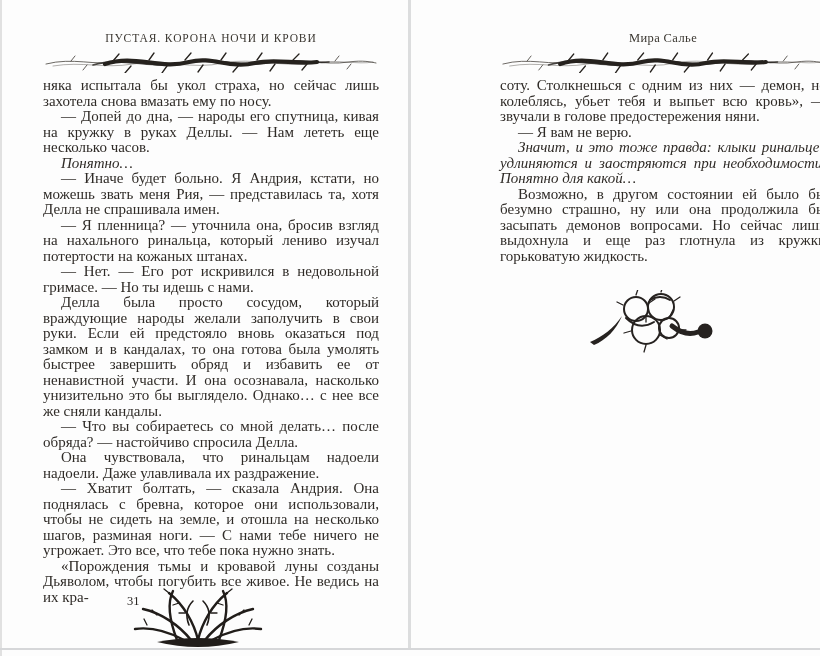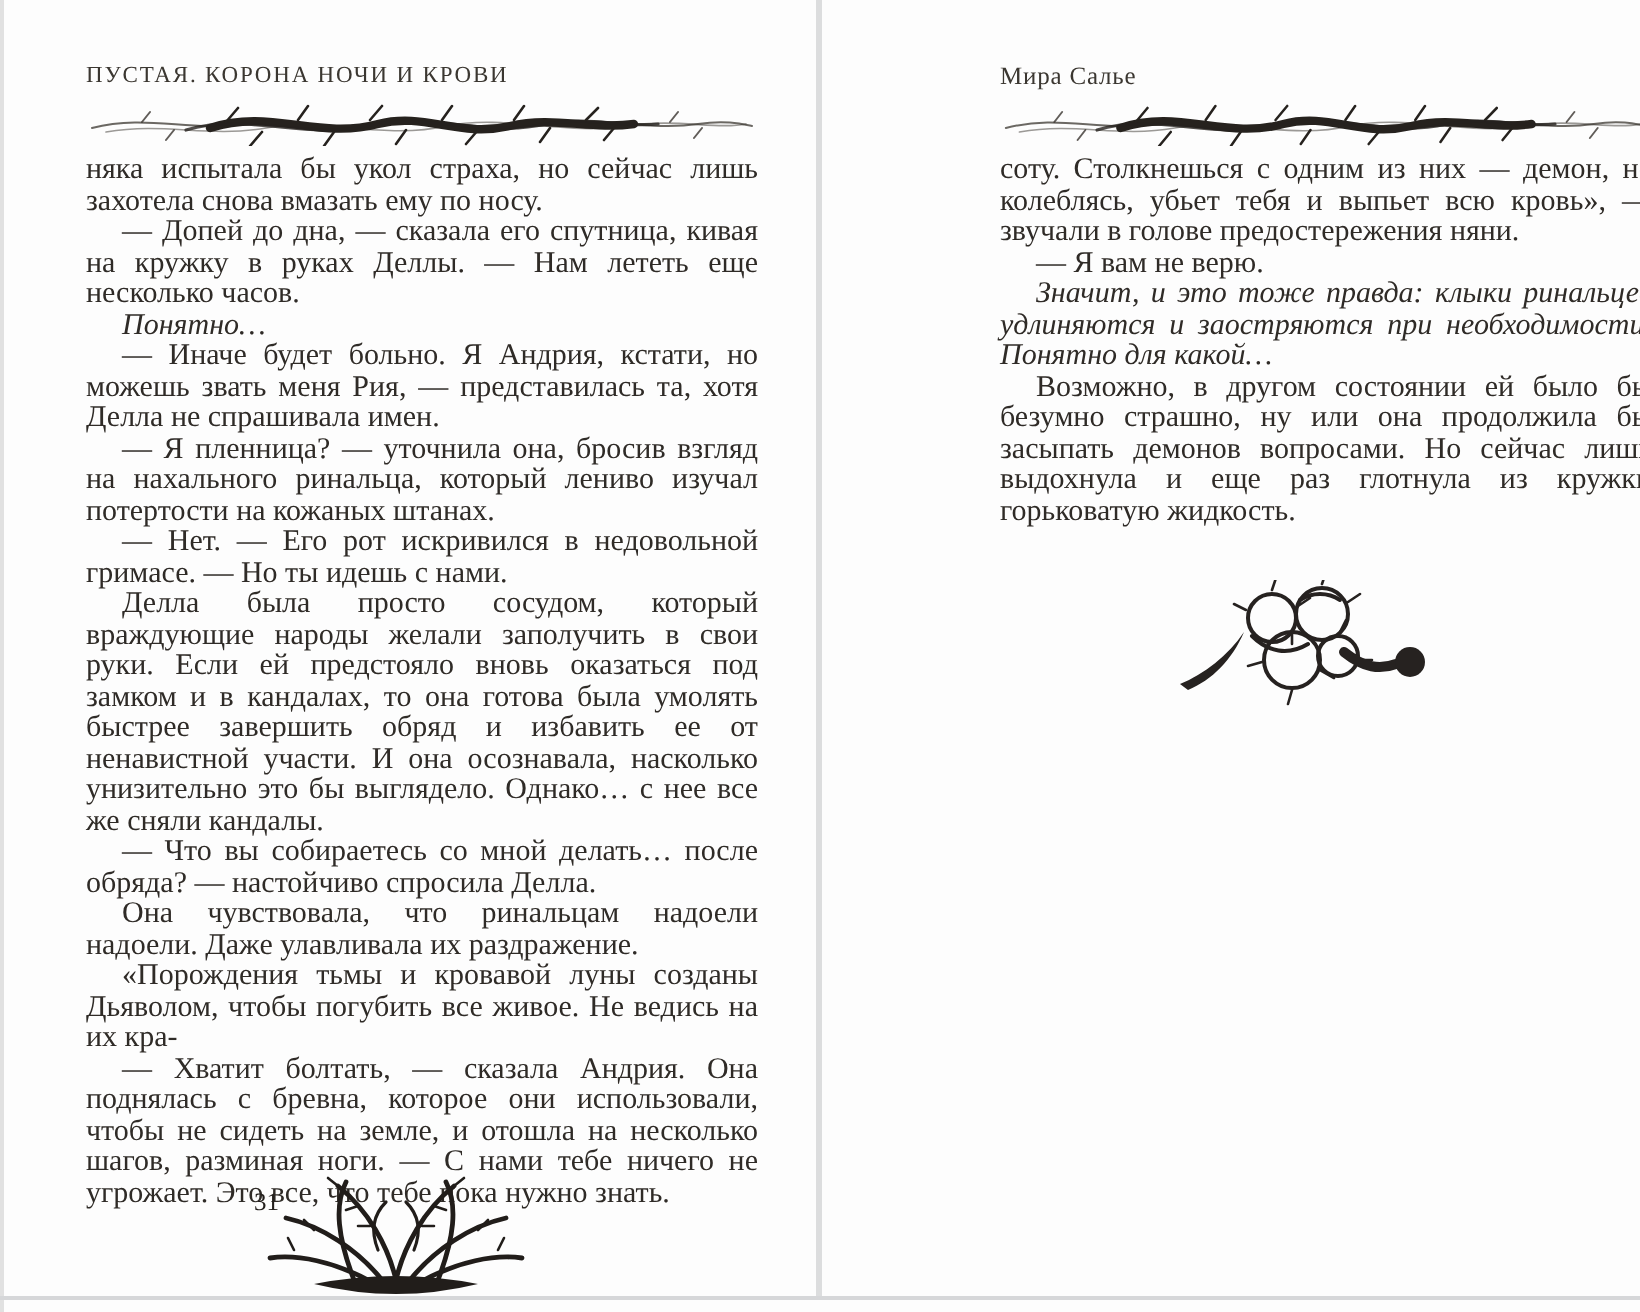--- a/index.html
+++ b/index.html
@@ -9,21 +9,21 @@
   }
   .edge-left   { position:absolute; left:0;   top:0;     width:2px;  height:656px; background:#e1e1e1; }
   .gutter      { position:absolute; left:408px; top:0;   width:3px;  height:648px; background:#dcddde; }
   .bottom-line { position:absolute; left:0;   top:648px; width:820px; height:2px;  background:#d6d7d9; }
 
   .page { position:absolute; top:0; height:656px; }
   .page.left  { left:43px;  width:336px; }
   .page.right { left:500px; width:326px; }
 
   .running-head {
-    margin-top:31px; font-size:12.5px;
+    margin-top:31px; text-align:center; font-size:12.5px;
     color:#3b3731; letter-spacing:0.4px; line-height:15px;
   }
   .page.left .running-head { font-size:11.5px; letter-spacing:0.9px; }
 
   .divider { display:block; margin-top:5px; width:100%; height:22px; }
 
   .body-text {
     margin-top:5px; font-size:15px; line-height:15.5px;
     text-align:justify; text-align-last:left;
   }
@@ -56,30 +56,30 @@
         <path stroke-width="0.8" opacity="0.5" d="M10,15 C40,10 60,18 90,13 C120,8 150,19 180,12 C210,6 240,17 270,12 C295,8 315,14 330,11"></path>
         <path stroke-width="4.2" stroke="#26221e" d="M62,13 C92,3 116,19 146,11 C170,5 186,18 212,12 C234,7 252,14 274,11"></path>
         <path stroke-width="1.6" stroke="#26221e" opacity="0.8" d="M50,14 C80,5 110,19 140,12 C170,5 200,18 230,11 C252,7 268,13 286,11"></path>
         <path stroke-width="1.3" stroke="#26221e" d="M70,10 l6,-7 M88,15 l-6,7 M106,9 l5,-7 M124,15 l-5,7 M142,9 l6,-7 M160,14 l-5,7 M178,9 l5,-7 M196,14 l-6,7 M214,9 l5,-7 M232,13 l-5,7 M250,9 l6,-6 M264,13 l-5,6"></path>
         <path stroke-width="1" opacity="0.8" d="M28,10 l4,-5 M44,14 l-4,5 M292,10 l4,-5 M308,13 l-4,5"></path>
       </g>
     </svg>
 
     <div class="body-text">
         <p class="">няка испытала бы укол страха, но сейчас лишь захотела снова вмазать ему по носу.</p>
-        <p class="indent">— Допей до дна, — сказала его спутница, кивая на кружку в руках Деллы. — Нам лететь еще несколько часов.</p>
+        <p class="indent">— Допей до дна, — народы его спутница, кивая на кружку в руках Деллы. — Нам лететь еще несколько часов.</p>
         <p class="italic indent">Понятно…</p>
         <p class="indent">— Иначе будет больно. Я Андрия, кстати, но можешь звать меня Рия, — представилась та, хотя Делла не спрашивала имен.</p>
         <p class="indent">— Я пленница? — уточнила она, бросив взгляд на нахального ринальца, который лениво изучал потертости на кожаных штанах.</p>
         <p class="indent">— Нет. — Его рот искривился в недовольной гримасе. — Но ты идешь с нами.</p>
         <p class="indent">Делла была просто сосудом, который враждующие народы желали заполучить в свои руки. Если ей предстояло вновь оказаться под замком и в кандалах, то она готова была умолять быстрее завершить обряд и избавить ее от ненавистной участи. И она осознавала, насколько унизительно это бы выглядело. Однако… с нее все же сняли кандалы.</p>
         <p class="indent">— Что вы собираетесь со мной делать… после обряда? — настойчиво спросила Делла.</p>
         <p class="indent">Она чувствовала, что ринальцам надоели надоели. Даже улавливала их раздражение.</p>
+        <p class="indent">— Хватит болтать, — сказала Андрия. Она поднялась с бревна, которое они использовали, чтобы не сидеть на земле, и отошла на несколько шагов, разминая ноги. — С нами тебе ничего не угрожает. Это все, что тебе пока нужно знать.</p>
         <p class="indent">«Порождения тьмы и кровавой луны созданы Дьяволом, чтобы погубить все живое. Не ведись на их кра-</p>
-        <p class="indent">— Хватит болтать, — сказала Андрия. Она поднялась с бревна, которое они использовали, чтобы не сидеть на земле, и отошла на несколько шагов, разминая ноги. — С нами тебе ничего не угрожает. Это все, что тебе пока нужно знать.</p>
       </div>
 
     <div class="footer-ornament">
       <svg viewBox="0 0 142 67" aria-hidden="true">
         <g fill="none" stroke="#211d1a" stroke-width="2.4" stroke-linecap="round">
           <path d="M71,57 C67,40 57,22 42,10"></path>
           <path d="M71,57 C75,40 85,22 100,10"></path>
           <path d="M64,57 C52,42 34,30 16,26"></path>
           <path d="M78,57 C90,42 108,30 126,26"></path>
           <path d="M57,57 C40,48 22,44 8,46"></path>

